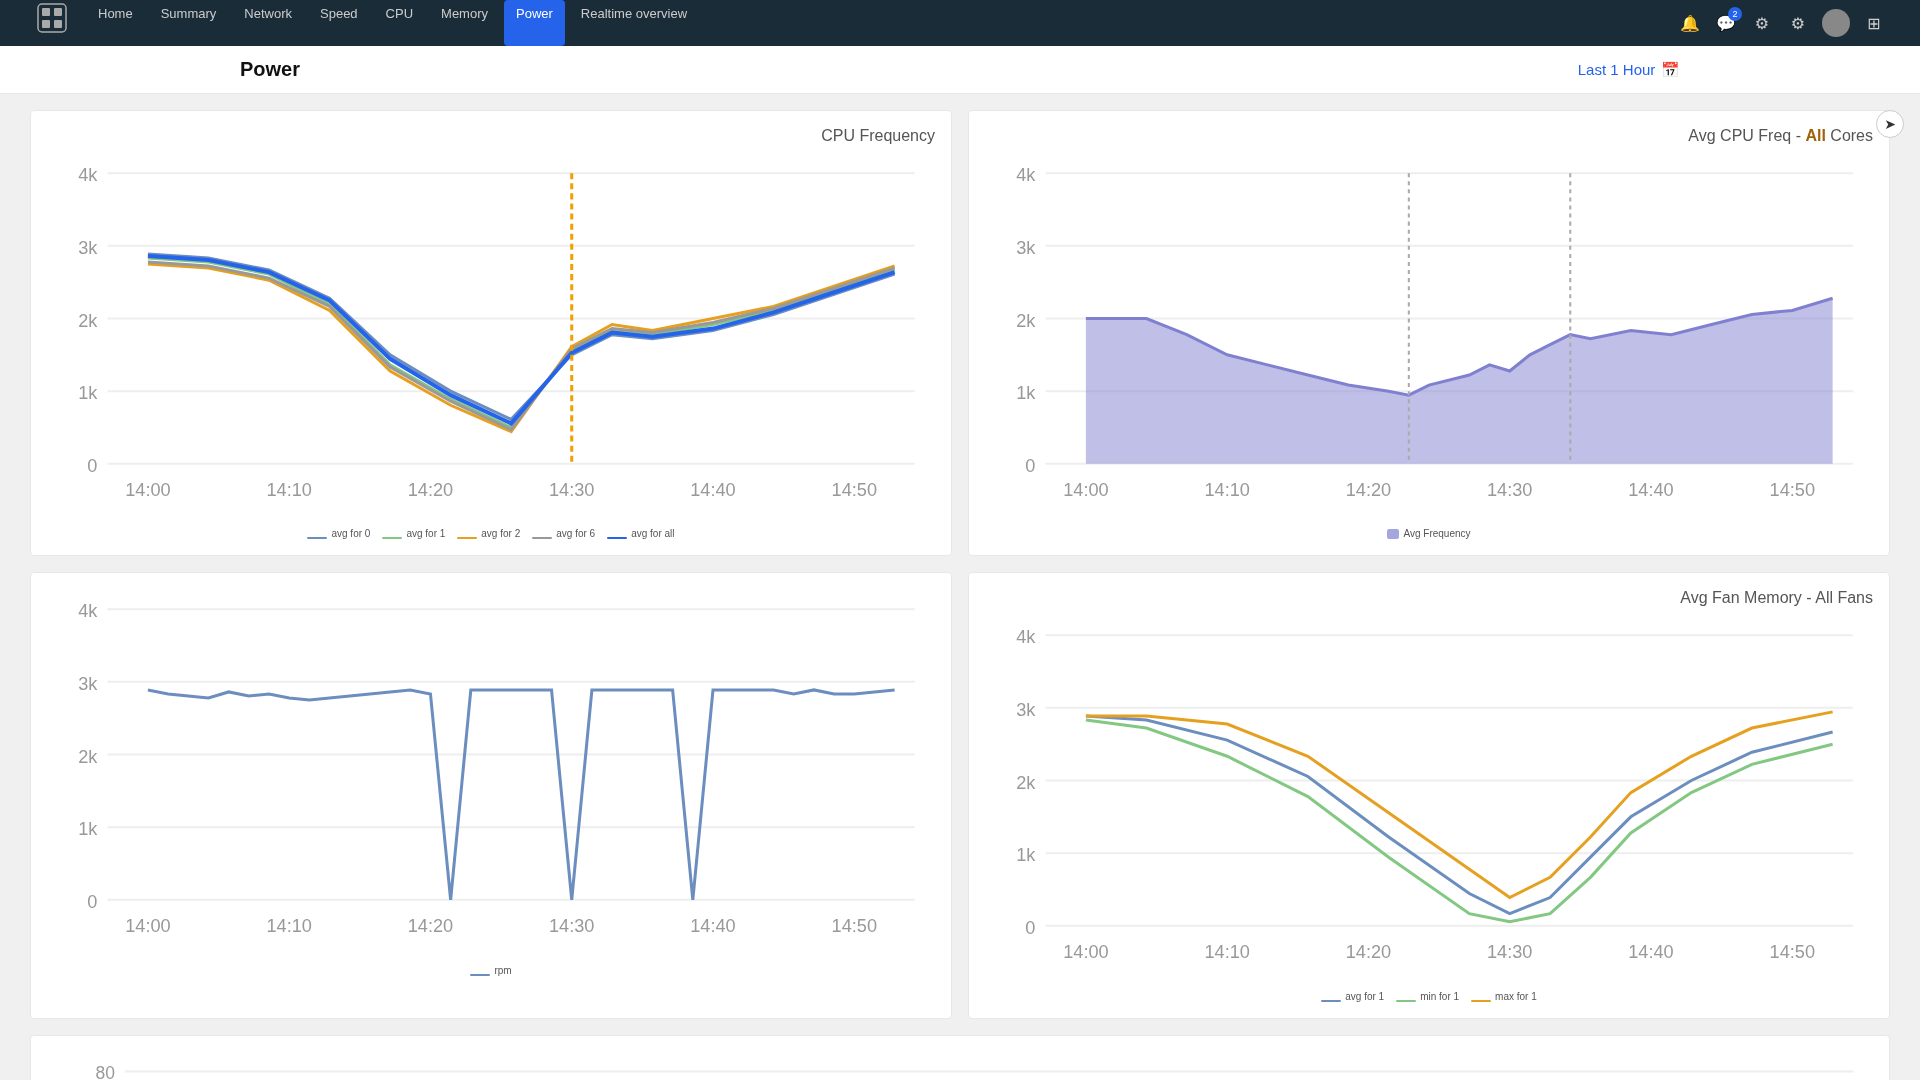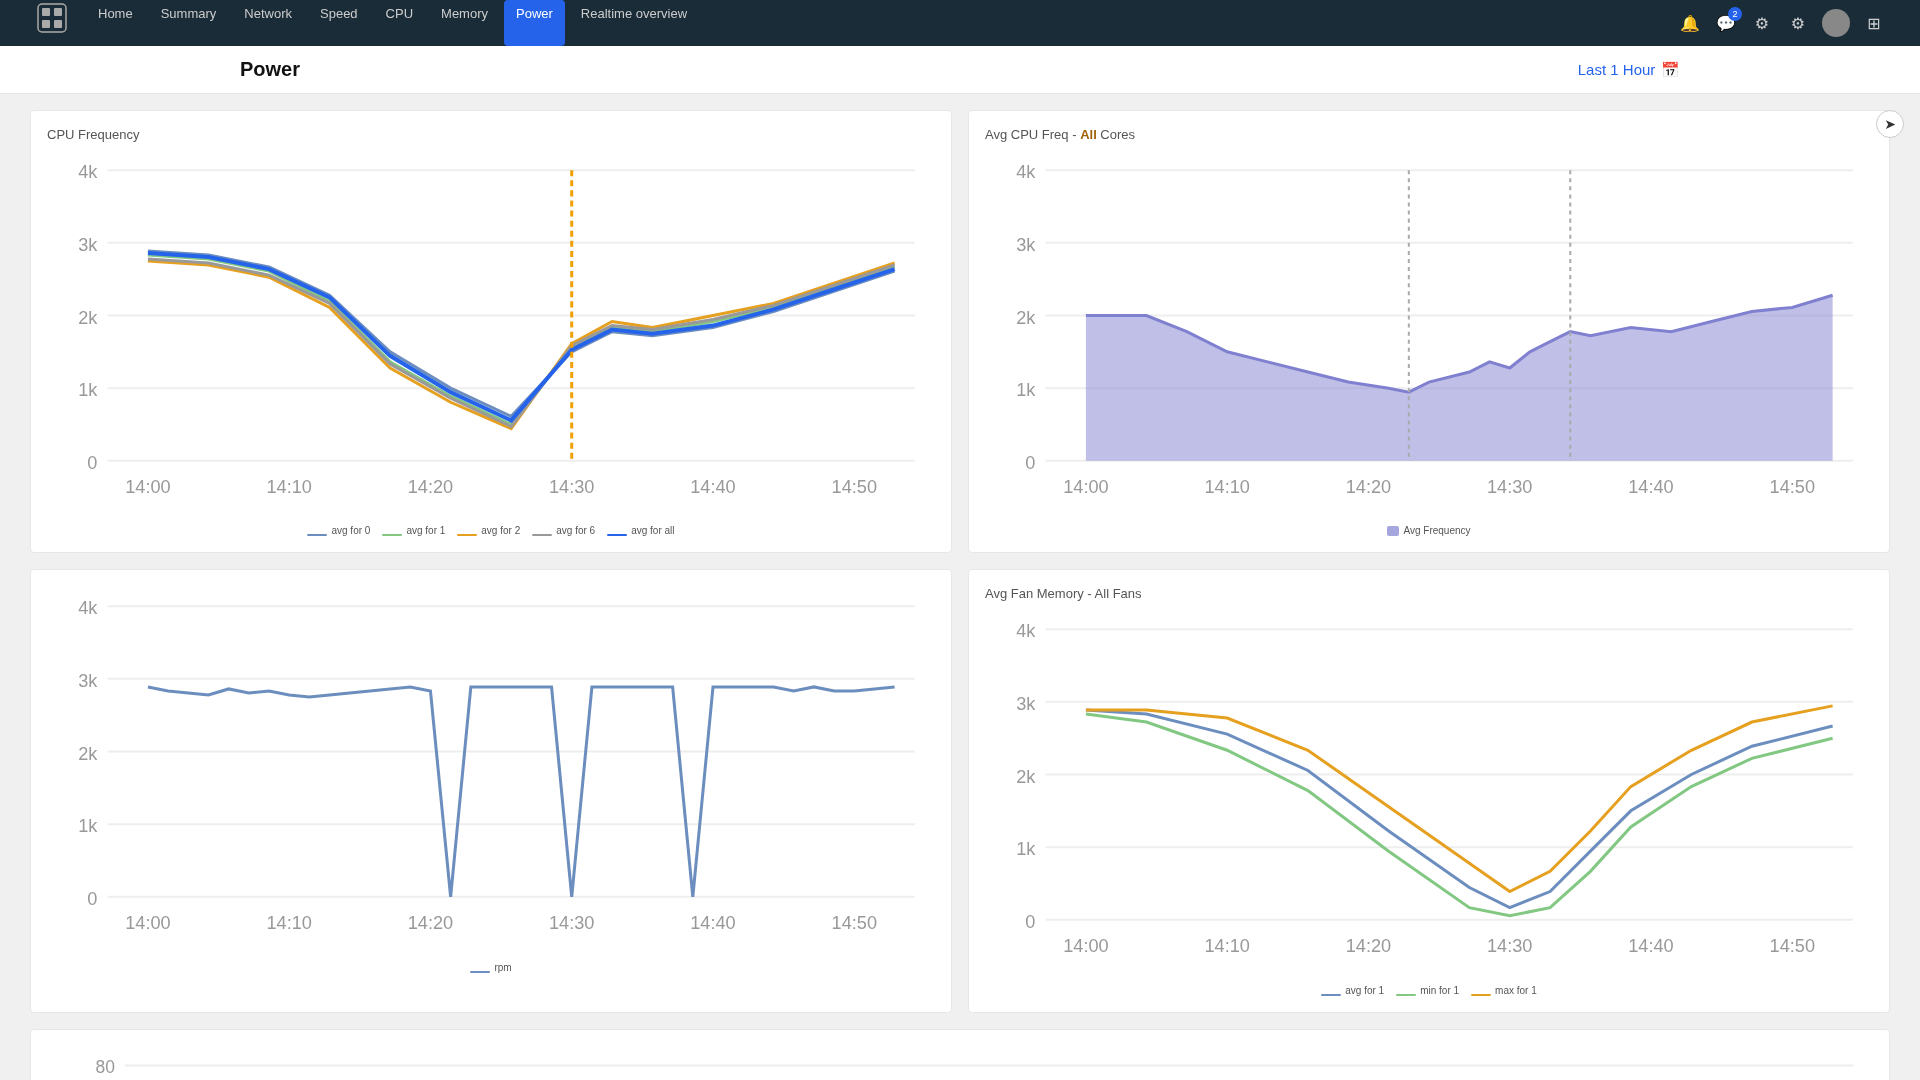--- a/index.html
+++ b/index.html
@@ -114,22 +114,22 @@
       gap: 16px;
       margin-bottom: 16px;
     }
     .chart-card {
       background: #fff;
       border-radius: 4px;
       padding: 16px;
       border: 1px solid #e5e7eb;
     }
     .chart-title {
-      text-align: left;
-      font-size: 13px;
+      text-align: right;
+      font-size: 16px;
       color: #555;
       margin-bottom: 8px;
     }
     .chart-title span.highlight {
       color: #a16207;
       font-weight: 600;
     }
     .chart-area {
       position: relative;
       width: 100%;

